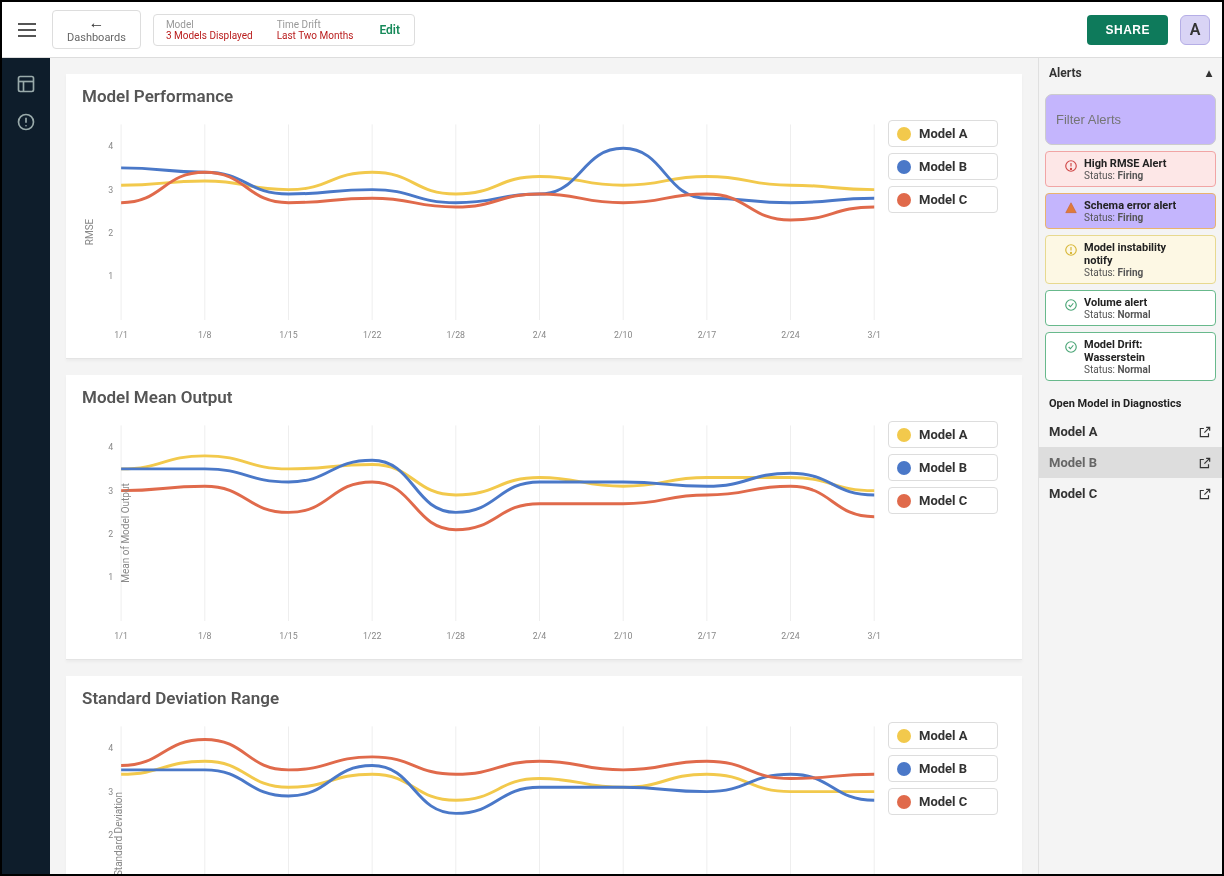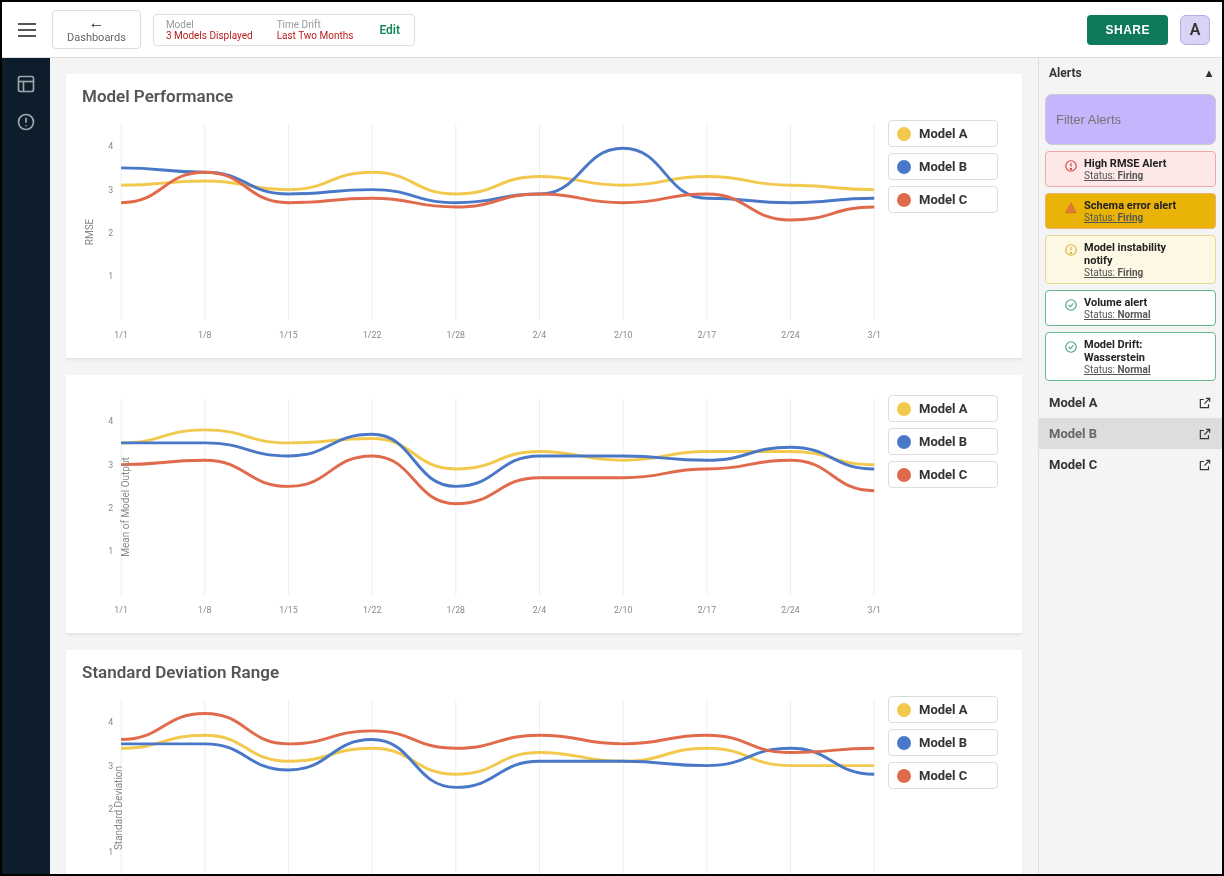--- a/index.html
+++ b/index.html
@@ -91,24 +91,24 @@
 .filter-input {
   width:100%; padding:17px 10px; border:1px solid #ccc; border-radius:7px;
   font-size:13px; color:#555; background:#c4b5fd;
 }
 .alert-card {
   border:1px solid; border-radius:4px; padding:5px 18px; margin-top:6px;
   display:flex; gap:6px; align-items:flex-start; cursor:pointer;
 }
 .alert-card .ic { width:14px; height:14px; margin-top:2px; flex-shrink:0; }
 .alert-title { font-size:11px; font-weight:700; color:#222; }
-.alert-status { font-size:10px; color:#555;text-decoration:underline; }
+.alert-status { font-size:10px; color:#555; }
 .alert-status b { font-weight:700; }
 .alert-red { background:#fde7e7; border-color:#f1a5a5; }
-.alert-orange { background:#eab308; border-color:#e9b36e; }
+.alert-orange { background:#c4b5fd; border-color:#e9b36e; }
 .alert-yellow { background:#fdf8e4; border-color:#e7d98f; }
 .alert-green { background:#fff; border-color:#68b98c; }
 .diag-header { font-size:11px; font-weight:700; padding:10px 10px 6px; color:#222; }
 .diag-item {
   display:flex; justify-content:space-between; align-items:center; padding:8px 10px;
   font-size:13px; font-weight:700; color:#333; cursor:pointer;
 }
 .diag-item.selected { background:#ddd; color:#666; }
 svg.mini-icon { width:14px; height:14px; }
 
@@ -201,20 +201,21 @@
               <span>Model B</span>
             </div>
             <div class="legend-item">
               <span class="legend-dot" style="background:#e06a4b"></span>
               <span>Model C</span>
             </div>
           </div>
         </div>
       </div>
       <div class="chart-card">
+        <div class="chart-title">Model Mean Output</div>
         <div class="chart-body">
           <div class="plot-area"><span class="yaxis-label">Mean of Model Output</span><svg viewBox="0 0 820 240" width="100%" height="240">
               <line class="grid-line" x1="40" y1="10" x2="40" y2="210"></line>
               <line class="grid-line" x1="125.55555555555556" y1="10" x2="125.55555555555556" y2="210"></line>
               <line class="grid-line" x1="211.11111111111111" y1="10" x2="211.11111111111111" y2="210"></line>
               <line class="grid-line" x1="296.6666666666667" y1="10" x2="296.6666666666667" y2="210"></line>
               <line class="grid-line" x1="382.22222222222223" y1="10" x2="382.22222222222223" y2="210"></line>
               <line class="grid-line" x1="467.77777777777777" y1="10" x2="467.77777777777777" y2="210"></line>
               <line class="grid-line" x1="553.3333333333334" y1="10" x2="553.3333333333334" y2="210"></line>
               <line class="grid-line" x1="638.8888888888889" y1="10" x2="638.8888888888889" y2="210"></line>
@@ -358,20 +359,21 @@
               <circle cx="12" cy="12" r="9"></circle>
               <path d="M8 12 L11 15 L16 9"></path>
             </svg>
             <div>
               <div class="alert-title">Model Drift: Wasserstein</div>
               <div class="alert-status">Status: <b>Normal</b></div>
             </div>
           </div>
         </div>
     </div>
+    <div class="diag-header">Open Model in Diagnostics</div>
     <div id="diag-list">
         <div class="diag-item">
           <span>Model A</span>
           <svg class="mini-icon" viewBox="0 0 24 24" fill="none" stroke="#333" stroke-width="2">
             <path d="M14 4 L20 4 L20 10"></path>
             <path d="M20 4 L11 13"></path>
             <path d="M18 14 L18 20 L4 20 L4 6 L10 6"></path>
           </svg>
         </div>
         <div class="diag-item selected">

